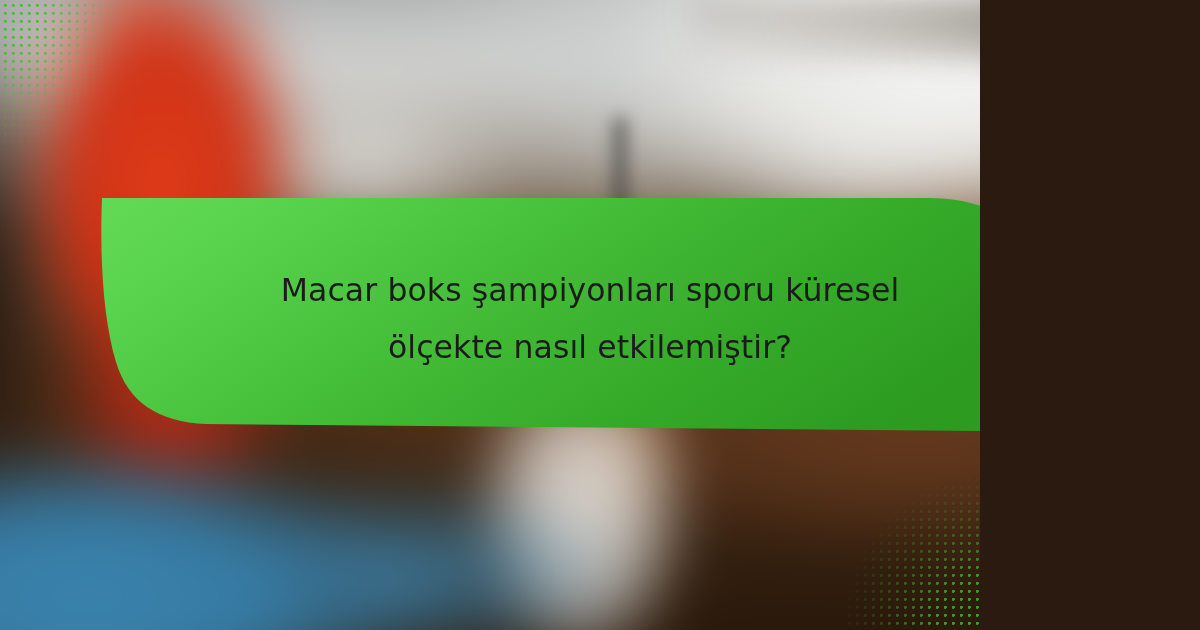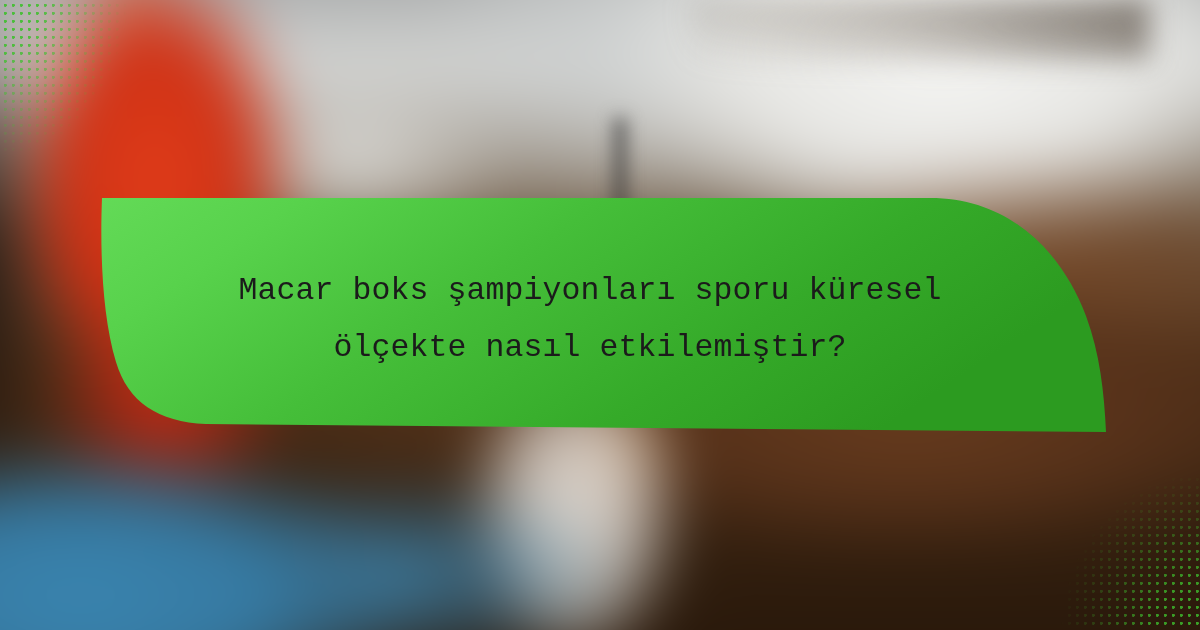--- a/index.html
+++ b/index.html
@@ -4,23 +4,22 @@
 <style>
   * { margin:0; padding:0; box-sizing:border-box; }
   html, body {
     width:1200px; height:630px;
     overflow:hidden;
     font-family:"DejaVu Sans", sans-serif;
     background:#2a1a10;
   }
   #stage {
     position:relative;
-    width:1200px; height:630px;
+    width:980px; height:630px;
     overflow:hidden;
-    font-family:Liberation Mono, monospace;
   }
 
   
   .bg-photo {
     position:absolute; inset:-60px;
     background:
       
       radial-gradient(ellipse 420px 190px at 170px 640px, rgba(58,133,176,1) 0%, rgba(54,124,166,.96) 42%, rgba(40,90,120,0) 78%),
       radial-gradient(ellipse 300px 130px at 470px 620px, rgba(62,128,166,.95) 0%, rgba(55,115,150,0) 75%),
       

